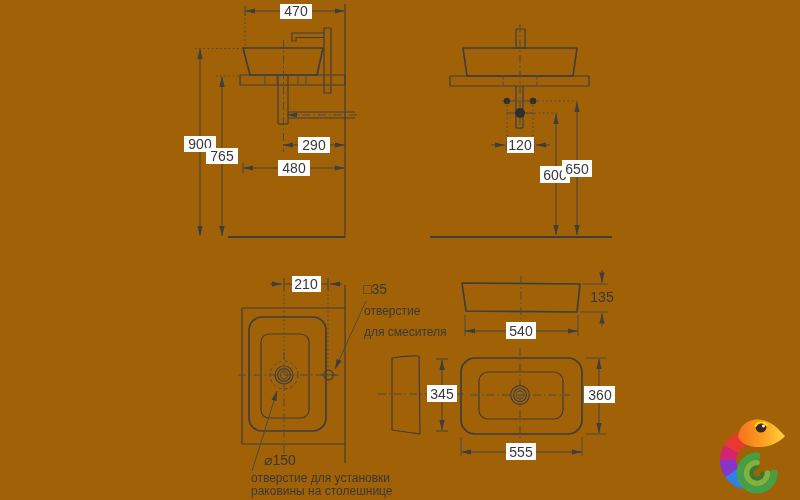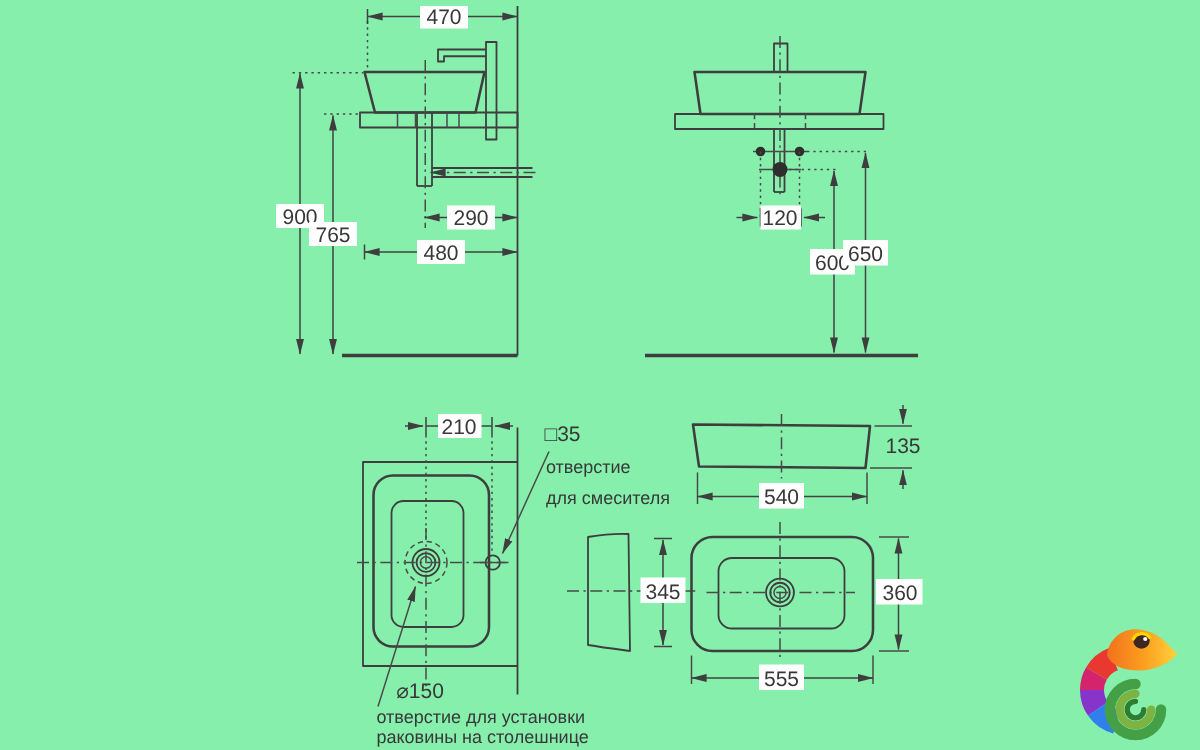--- a/index.html
+++ b/index.html
@@ -1,16 +1,16 @@
 <!DOCTYPE html>
 <html><head>
 <meta charset="utf-8">
 <style>
   html,body{margin:0;padding:0;background:#ffffff;}
-  #stage{position:relative;width:800px;height:500px;background:#86efac;overflow:hidden;
+  #stage{position:relative;width:800px;height:500px;background:#a16207;overflow:hidden;
          font-family:"Liberation Sans",sans-serif;}
   svg{display:block}
   .ol{fill:none;stroke:#3e3e3e;stroke-width:1.7;stroke-linejoin:round;stroke-linecap:butt}
   .md{fill:none;stroke:#3e3e3e;stroke-width:1.2;stroke-linejoin:round}
   .th{fill:none;stroke:#4a4a4a;stroke-width:1}
   .flr{fill:none;stroke:#3e3e3e;stroke-width:2.2}
   .cl{fill:none;stroke:#4a4a4a;stroke-width:1;stroke-dasharray:8 3 1.5 3}
   .dt{fill:none;stroke:#4a4a4a;stroke-width:1;stroke-dasharray:1.6 2.6}
   .hd{fill:none;stroke:#4a4a4a;stroke-width:1;stroke-dasharray:3.5 2.5}
   .dim{fill:none;stroke:#424242;stroke-width:1}

